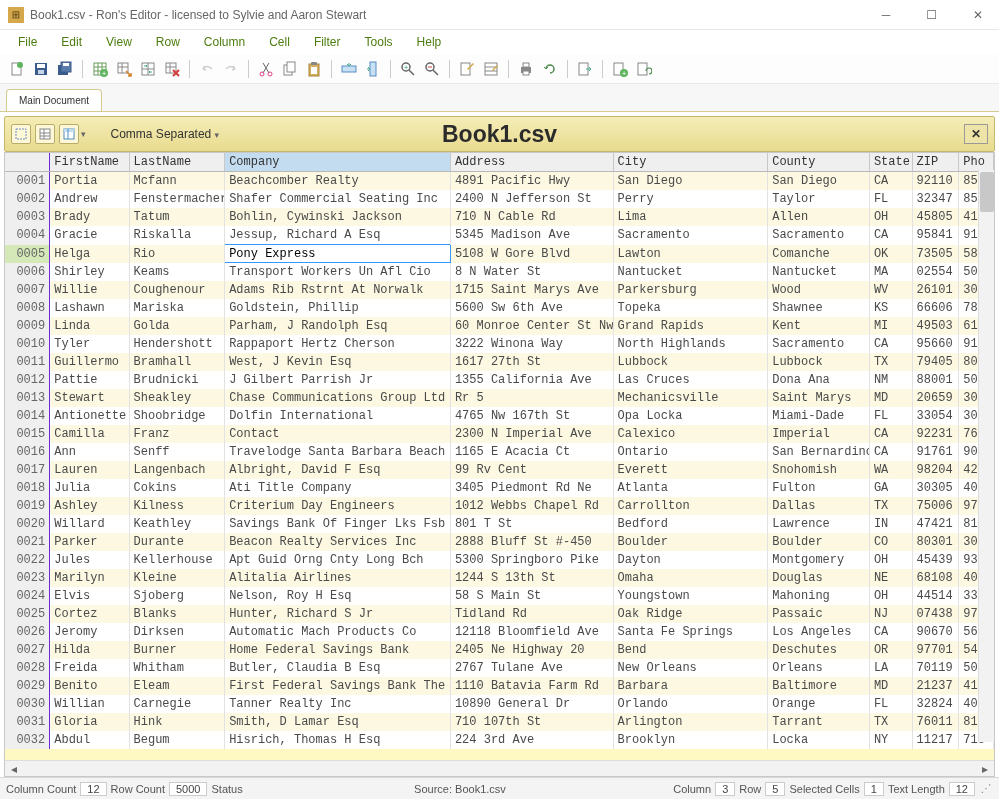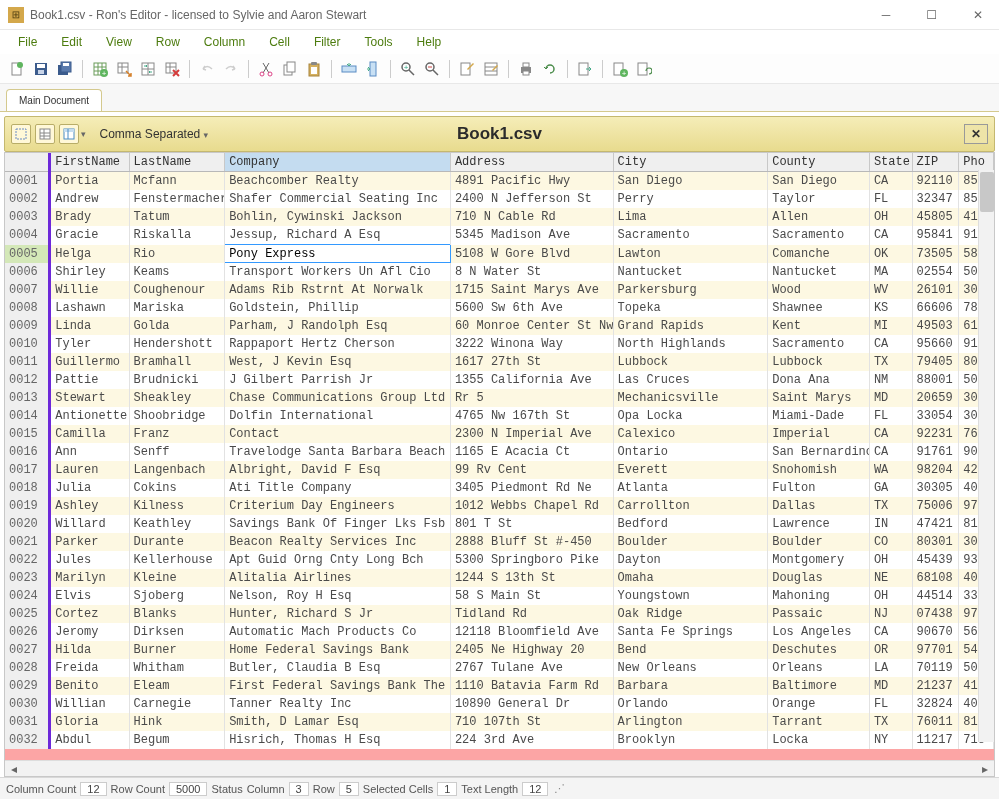--- a/index.html
+++ b/index.html
@@ -16,31 +16,31 @@
 .toolbar { height: 30px; display: flex; align-items: center; padding: 0 6px; gap: 2px; background: #fdfdfd; border-bottom: 1px solid #e8e8e8; }
 .toolbar .tb-btn { width: 22px; height: 22px; display: inline-flex; align-items: center; justify-content: center; cursor: pointer; border-radius: 2px; }
 .toolbar .sep { width: 1px; height: 18px; background: #ccc; margin: 0 4px; }
 
 .doc-tab-row { height: 28px; display: flex; align-items: flex-end; padding: 0 6px; background: #f7f7f7; border-bottom: 1px solid #d4c98e; }
 .doc-tab { background: #fff; border: 1px solid #d4c98e; border-bottom: none; border-radius: 4px 4px 0 0; padding: 5px 12px; font-size: 10px; color: #333; }
 
 .file-header-bar { height: 36px; background: linear-gradient(to bottom, #f5edb8, #e8db8e); border: 1px solid #c4b870; margin: 4px; border-radius: 2px; display: flex; align-items: center; padding: 0 6px; position: relative; }
 .file-header-bar .fhb-icons { display: flex; gap: 4px; align-items: center; }
 .file-header-bar .fhb-icon { width: 20px; height: 20px; border: 1px solid #b8ad68; background: #fff8d8; display: inline-flex; align-items: center; justify-content: center; cursor: pointer; border-radius: 2px; }
-.file-header-bar .format-label { margin-left: 14px; color: #333; }
-.file-header-bar .file-title { position: absolute; left: 50%; transform: translateX(-50%); font-size: 17px; font-weight: bold; color: #2b2b2b; }
+.file-header-bar .format-label { margin-left: 25px; color: #333; }
+.file-header-bar .file-title { position: absolute; left: 50%; transform: translateX(-50%); font-size: 23px; font-weight: bold; color: #2b2b2b; }
 .file-header-bar .close-x { margin-left: auto; font-weight: bold; color: #333; cursor: pointer; padding: 2px 6px; border: 1px solid #999; background: #eee4a8; }
 
-.grid-container { position: absolute; left: 4px; right: 4px; top: 152px; bottom: 22px; border: 1px solid #c8c8c8; overflow: hidden; background: #fca5a5; display: flex; flex-direction: column; }
+.grid-container { position: absolute; left: 4px; right: 4px; top: 152px; bottom: 22px; border: 1px solid #c8c8c8; overflow: hidden; background: #fef9c3; display: flex; flex-direction: column; }
 .grid { flex: 1; overflow: hidden; position: relative; font-family: "Courier New", monospace; font-size: 12px; }
 .grid table { border-collapse: collapse; width: 100%; table-layout: fixed; }
 .grid th, .grid td { text-align: left; padding: 1px 4px; white-space: nowrap; overflow: hidden; border-right: 1px solid #e2e2e2; height: 16px; line-height: 16px; }
 .grid thead th { background: #efefef; color: #333; font-weight: normal; border-bottom: 1px solid #b8b8b8; border-right: 1px solid #c8c8c8; position: sticky; top: 0; }
 .grid thead th.sel-col { background: #c4dcf0; }
-.grid .rownum { background: #efefef; color: #666; text-align: left; width: 44px; border-right: 3px solid #6d28d9; margin-left: 12px; }
+.grid .rownum { background: #efefef; color: #666; text-align: right; width: 44px; border-right: 1px solid #6d28d9; margin-left: 12px; }
 .grid tbody tr.odd { background: #fdf8e2; }
 .grid tbody tr.even { background: #fff; }
 .grid tbody tr td:first-child { background: #efefef; }
 .grid tbody tr.sel td:first-child { background: #d4e8b8; }
 .grid tbody tr.editing td.editcell { background: #fff; border: 1px solid #3399ff; padding: 0; }
 .grid tbody tr.editing td.editcell input { width: 100%; border: none; outline: none; font-family: inherit; font-size: 12px; padding: 1px 4px; background: #fff; }
 .grid tbody tr td { color: #4a4a4a; }
 
 .scroll-right { position: absolute; right: 0; top: 17px; bottom: 18px; width: 16px; background: #f2f2f2; border-left: 1px solid #ddd; }
 .scroll-right .thumb { background: #c8c8c8; width: 14px; margin: 0 auto; height: 40px; margin-top: 2px; border-radius: 2px; }
@@ -704,20 +704,21 @@
       <span class="lbl">Column Count</span>
       <span class="val">12</span>
     </div>
   <div class="seg">
       <span class="lbl">Row Count</span>
       <span class="val">5000</span>
     </div>
   <div class="seg">
       <span class="lbl">Status</span>
     </div>
+  <div class="center">Source: Book1.csv</div>
   <div class="seg">
       <span class="lbl">Column</span>
       <span class="val">3</span>
     </div>
   <div class="seg">
       <span class="lbl">Row</span>
       <span class="val">5</span>
     </div>
   <div class="seg">
       <span class="lbl">Selected Cells</span>

